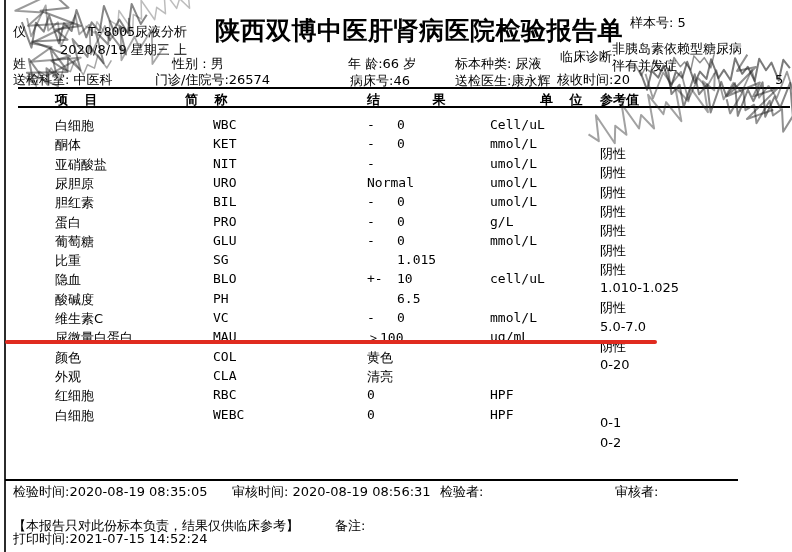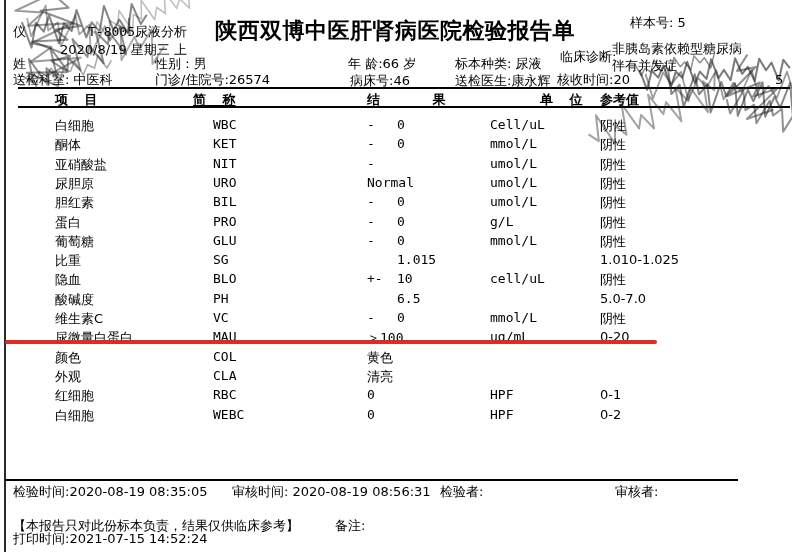--- a/index.html
+++ b/index.html
@@ -3,55 +3,55 @@
 <meta charset="utf-8">
 <style>
   html,body{margin:0;padding:0;}
   body{
     width:792px;height:552px;position:relative;background:#ffffff;
     font-family:"DejaVu Sans",sans-serif;color:#000;font-size:13px;
     overflow:hidden;
   }
   .abs{position:absolute;white-space:nowrap;line-height:14px;}
   .left-border{position:absolute;left:4px;top:0;width:2px;height:552px;background:#2b2b2b;}
-  .title{font-weight:bold;font-size:22px;line-height:24px;letter-spacing:0.5px;}
+  .title{font-weight:bold;font-size:25px;line-height:24px;letter-spacing:0.5px;}
   .hline{position:absolute;height:2px;background:#000;}
   .thin{height:1.5px;}
   .red-line{position:absolute;background:#e02b20;border-radius:2px;}
   
   .c-item{left:55px;}
   .c-abbr{left:213px;font-family:"DejaVu Sans Mono",monospace;text-align:center;}
   .c-flag{left:367px;font-family:"DejaVu Sans Mono",monospace;}
   .c-val{left:397px;font-family:"DejaVu Sans Mono",monospace;}
   .c-unit{left:490px;font-family:"DejaVu Sans Mono",monospace;}
-  .c-ref{left:600px;}
+  .c-ref{left:600px;margin-top:28px;}
   .trow{position:absolute;left:0;top:0;width:792px;height:19px;}
   .trow>span{position:absolute;top:0;white-space:nowrap;}
   
   .h1{left:55px;word-spacing:12px;font-weight:bold;}
-  .h2{left:193px;word-spacing:12px;font-weight:bold;text-decoration:underline;}
+  .h2{left:185px;word-spacing:12px;font-weight:bold;}
   .h3{left:367px;word-spacing:48px;font-weight:bold;}
   .h4{left:540px;word-spacing:12px;font-weight:bold;}
   .h5{left:600px;font-weight:bold;}
   .mono{font-family:"DejaVu Sans Mono",monospace;}
   #scribbles{position:absolute;left:0;top:0;pointer-events:none;}
 </style>
 </head>
 <body>
 
 <div class="left-border"></div>
 
 <span class="abs" style="left:13px;top:25px;">仪</span>
 <span class="abs mono" style="left:88px;top:25px;">T-8005尿液分析</span>
 <span class="abs title" style="left:215px;top:19px;">陕西双博中医肝肾病医院检验报告单</span>
 <span class="abs" style="left:630px;top:16px;">样本号: 5</span>
 <span class="abs" style="left:60px;top:43px;">2020/8/19 星期三 上</span>
 
 <span class="abs" style="left:13px;top:57px;">姓</span>
-<span class="abs" style="left:155px;top:57px;">性别 : 男</span>
+<span class="abs" style="left:172px;top:57px;">性别 : 男</span>
 <span class="abs" style="left:348px;top:57px;">年 龄:66 岁</span>
 <span class="abs" style="left:455px;top:57px;">标本种类: 尿液</span>
 <span class="abs" style="left:560px;top:50px;">临床诊断:</span>
 <span class="abs" style="left:612px;top:42px;">非胰岛素依赖型糖尿病</span>
 <span class="abs" style="left:612px;top:59px;">伴有并发症</span>
 
 <span class="abs" style="left:13px;top:73px;">送检科室: 中医科</span>
 <span class="abs" style="left:155px;top:73px;">门诊/住院号:26574</span>
 <span class="abs" style="left:350px;top:74px;">病床号:46</span>
 <span class="abs" style="left:455px;top:74px;">送检医生:康永辉</span>

